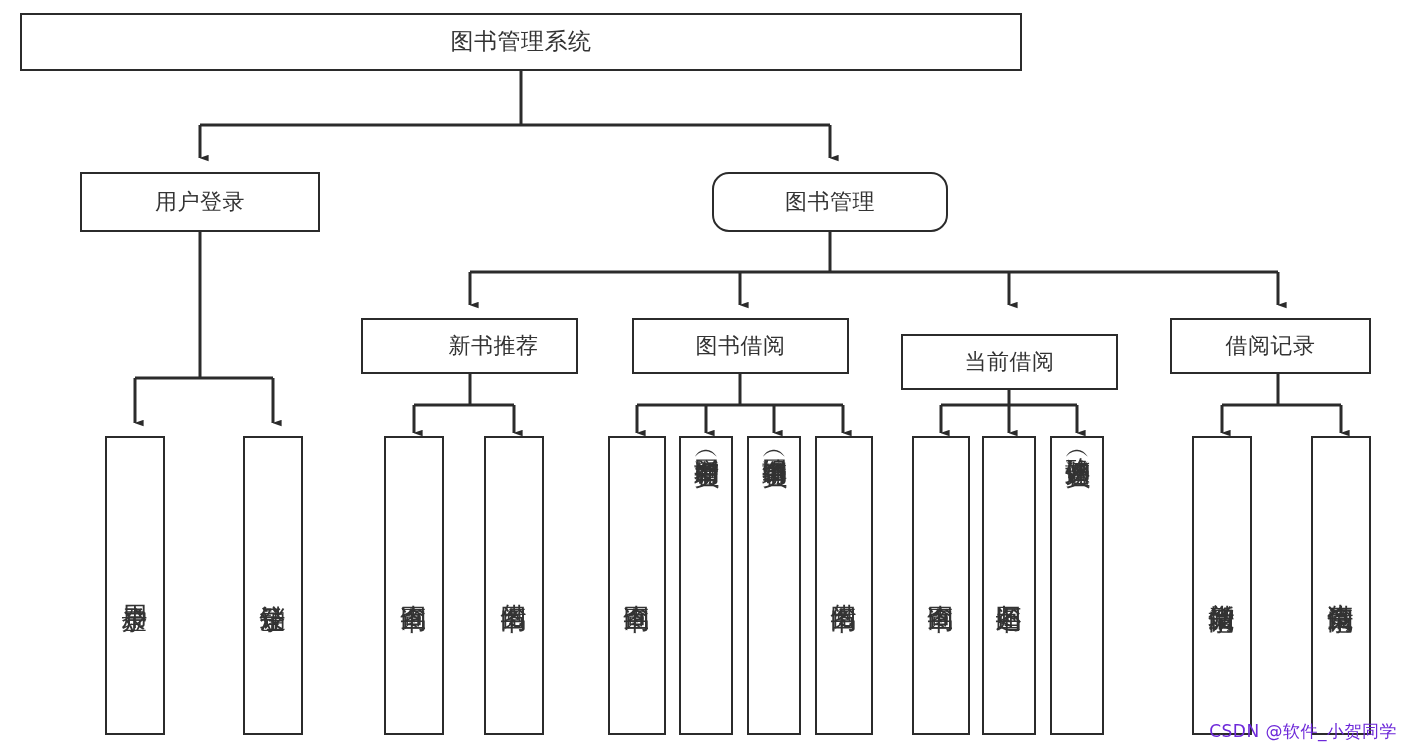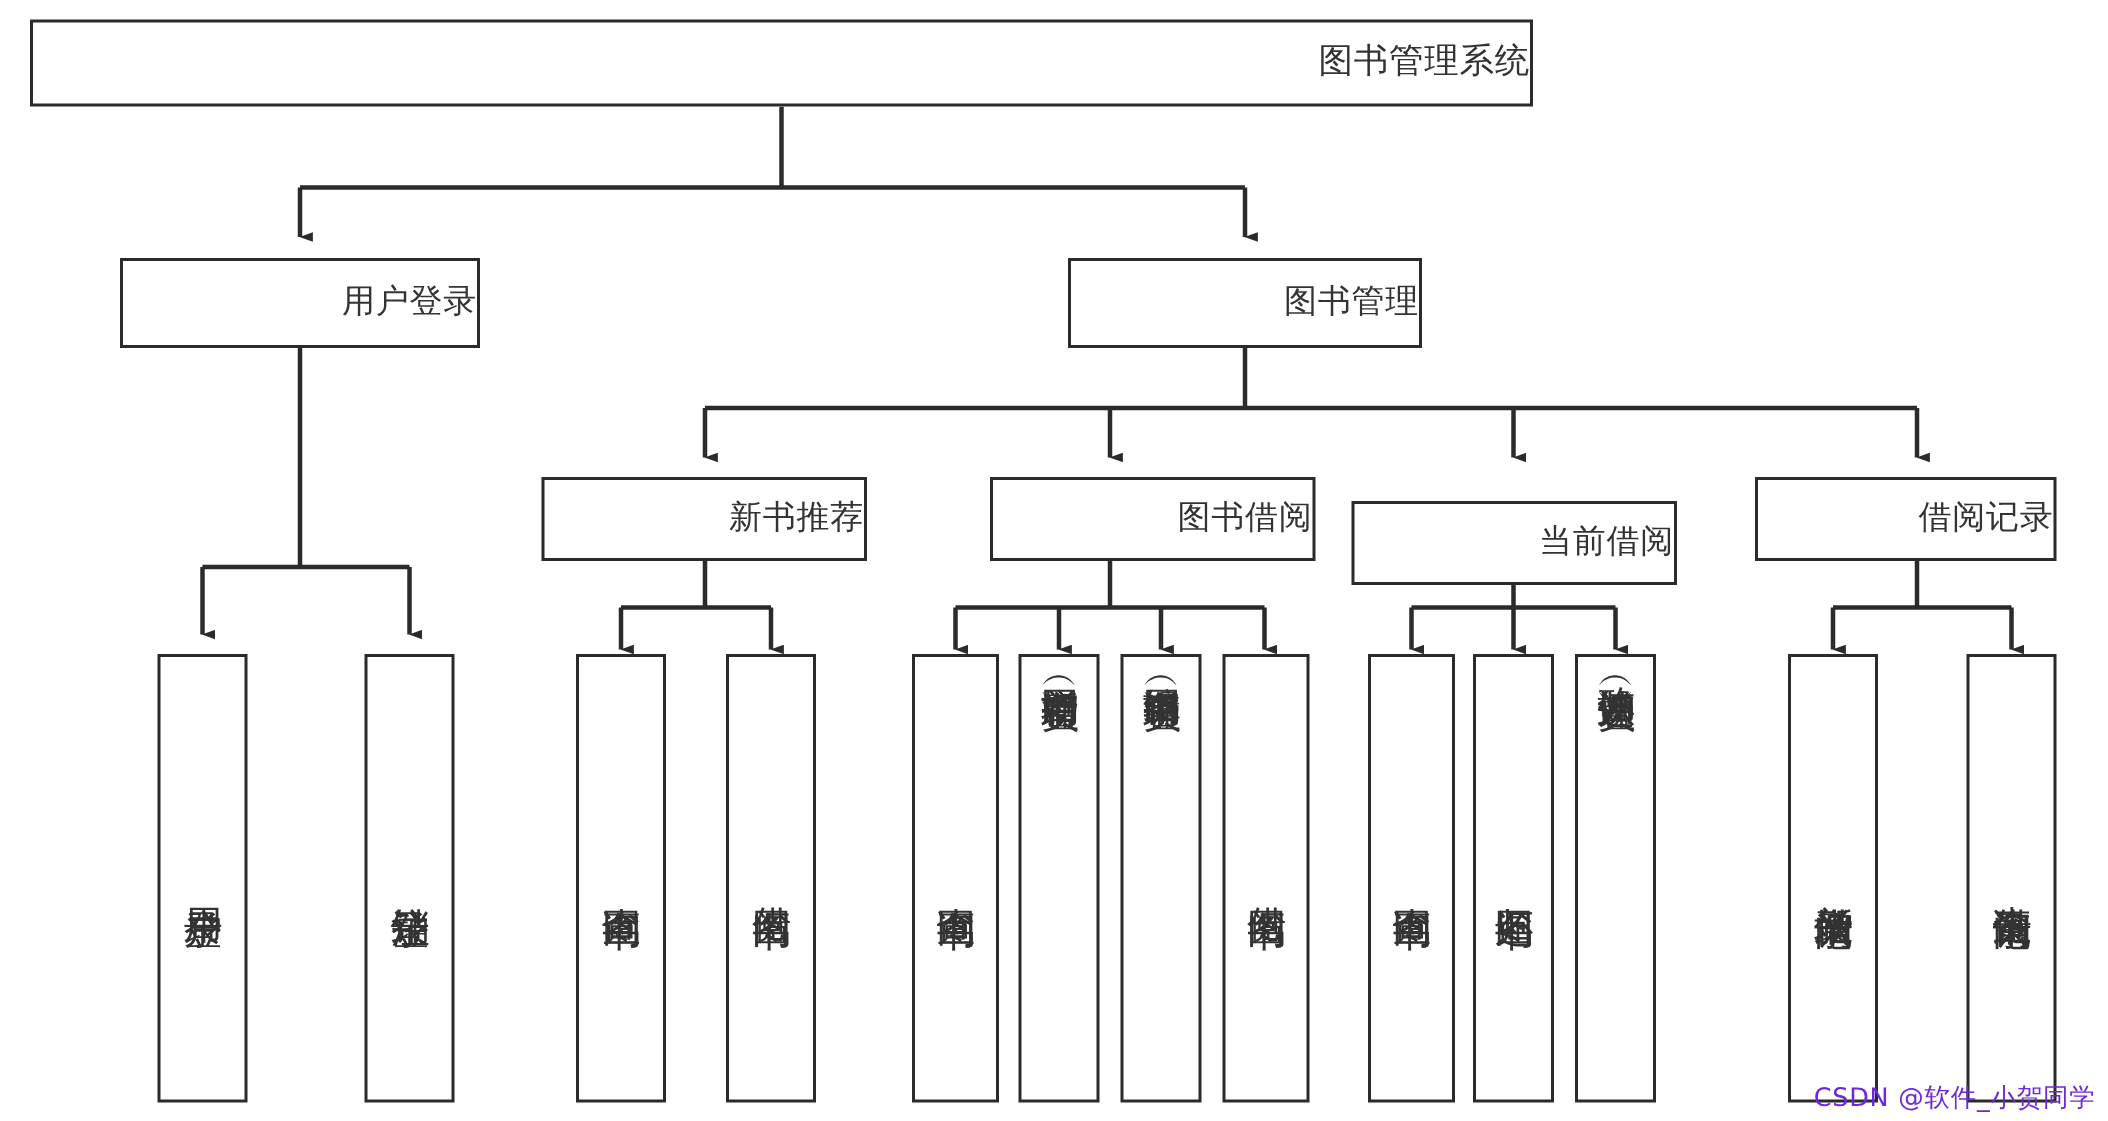--- a/index.html
+++ b/index.html
@@ -25,21 +25,21 @@
     height: 747px;
     pointer-events: none;
   }
   .node {
     position: absolute;
     box-sizing: border-box;
     border: 2px solid #2b2b2b;
     background: #ffffff;
     display: flex;
     align-items: center;
-    justify-content: flex-end;
+    justify-content: center;
     color: #333333;
   }
   .node .label {
     display: block;
     text-align: center;
   }
   .node.horiz .label {
     font-size: 22px;
     line-height: 1.1;
     letter-spacing: 0.5px;
@@ -133,28 +133,28 @@
     </g>
   </svg>
 
   <div class="node horiz root" style="left:20px; top:13px; width:1002px; height:58px;">
     <span class="label">图书管理系统</span>
   </div>
 
   <div class="node horiz" style="left:80px; top:172px; width:240px; height:60px;">
     <span class="label">用户登录</span>
   </div>
-  <div class="node horiz" style="left:712px; top:172px; width:236px; height:60px;">
+  <div class="node horiz" style="left:712px; top:172px; width:236px; height:60px;border-radius:17px;">
     <span class="label">图书管理</span>
   </div>
 
   <div class="node horiz" style="left:361px; top:318px; width:217px; height:56px;padding-left:48px;">
     <span class="label">新书推荐</span>
   </div>
-  <div class="node horiz" style="left:632px; top:318px; width:217px; height:56px;margin-left:28px;">
+  <div class="node horiz" style="left:632px; top:318px; width:217px; height:56px;">
     <span class="label">图书借阅</span>
   </div>
   <div class="node horiz" style="left:901px; top:334px; width:217px; height:56px;">
     <span class="label">当前借阅</span>
   </div>
   <div class="node horiz" style="left:1170px; top:318px; width:201px; height:56px;">
     <span class="label">借阅记录</span>
   </div>
 
   <div class="node vert short" style="left:105px; top:436px; width:60px; height:299px;">

